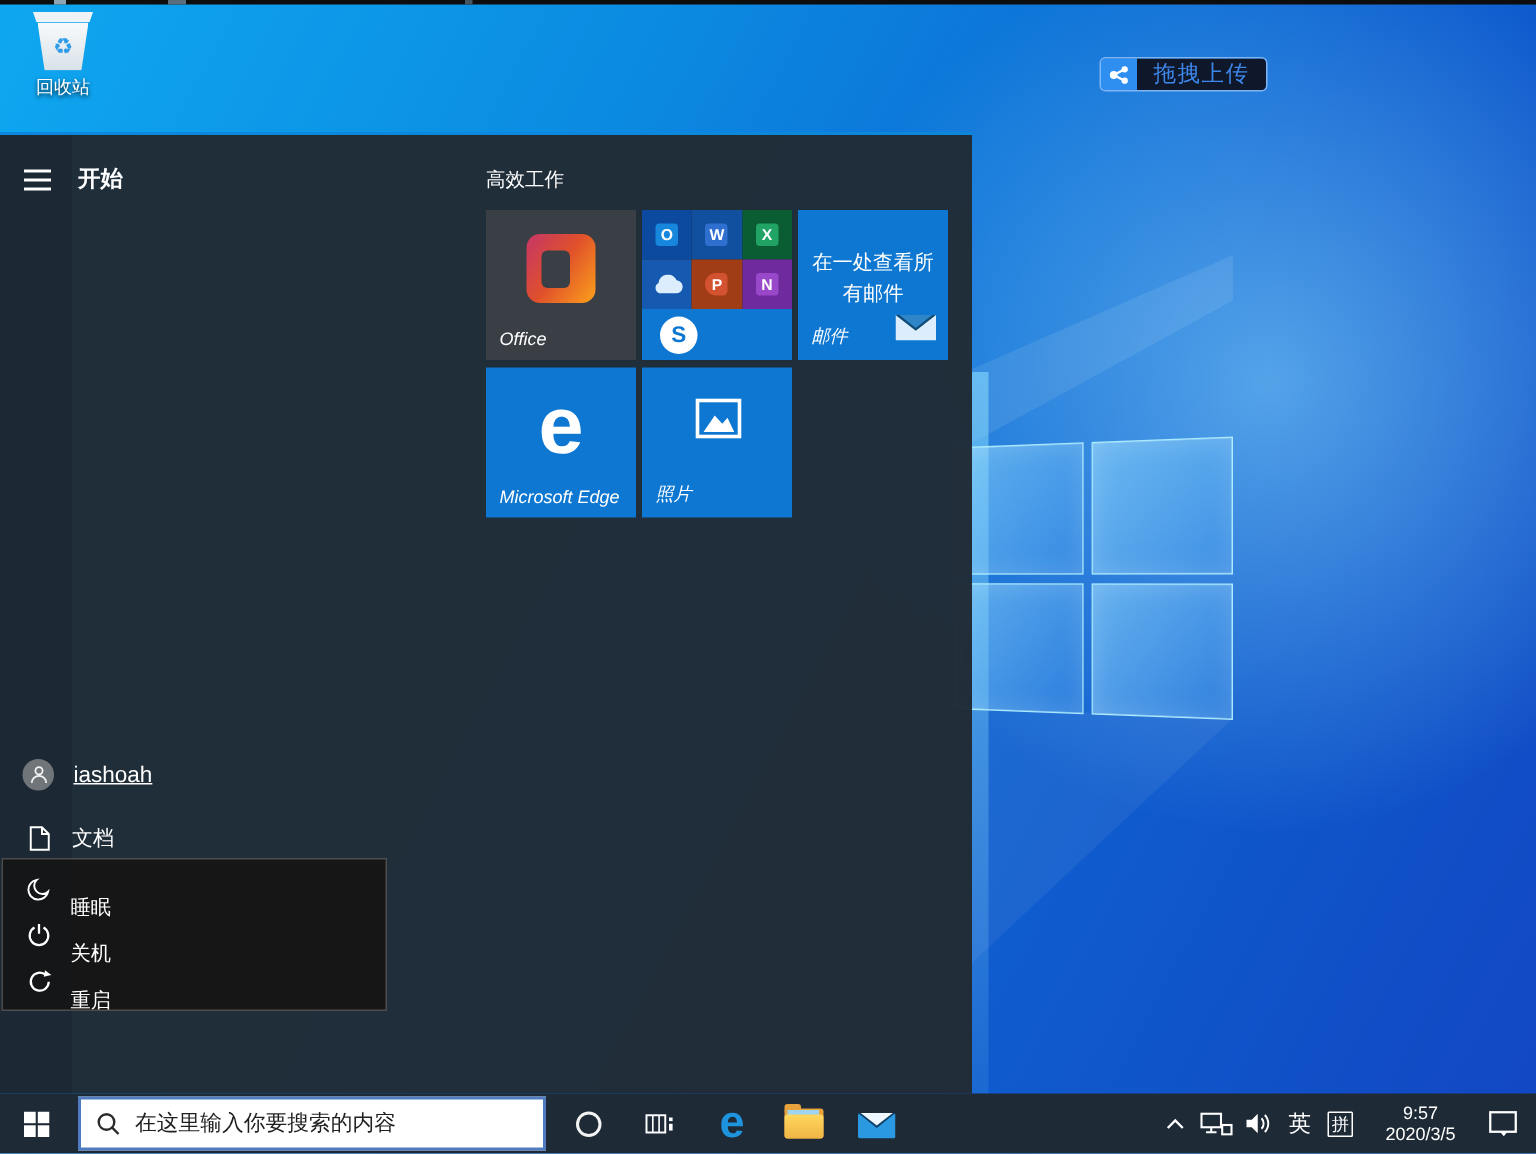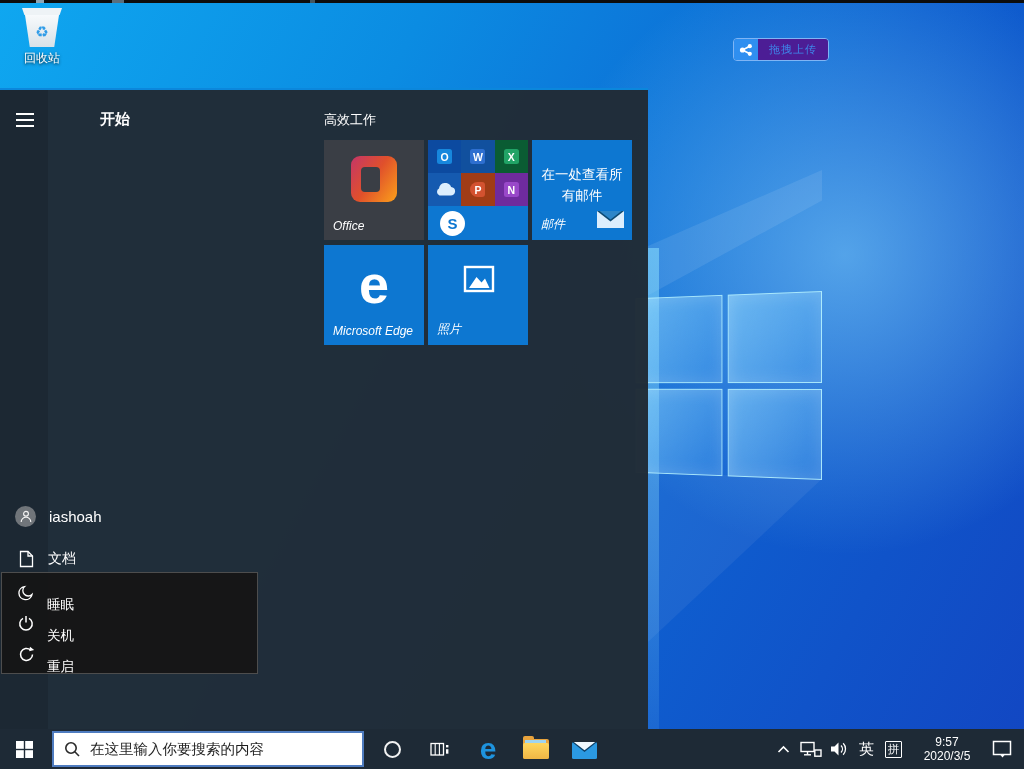--- a/index.html
+++ b/index.html
@@ -34,30 +34,30 @@
     clip-path:polygon(0 0,100% 0,94% 100%,6% 100%); }
   .bin-body { width:34px; height:32px; margin:0 auto; background:linear-gradient(180deg,#f7fafc,#d9e2e8);
     clip-path:polygon(0 0,100% 0,86% 100%,14% 100%); display:flex; align-items:center; justify-content:center; }
   .recycle-glyph { color:#2f9ce8; font-size:15px; line-height:1; }
   .bin-label { margin-top:3px; font-size:12px; color:#fff; text-shadow:0 1px 3px rgba(0,0,0,.85); }
 
   
   .upload-btn { position:absolute; left:733px; top:38px; height:23px; display:flex;
     border-radius:4px; overflow:hidden; border:1px solid #7fb5f5; cursor:pointer; }
   .upload-icon { width:24px; background:#2f8ff0; display:flex; align-items:center; justify-content:center; }
-  .upload-text { background:#4c1d95; color:#3e87ea; font-size:11px; padding:0 11px;
+  .upload-text { background:#0f172a; color:#3e87ea; font-size:15px; padding:0 11px;
     display:flex; align-items:center; letter-spacing:1px; }
 
   
   .start-menu { position:absolute; left:0; top:88px; width:648px; height:641px;
     background:rgba(33,44,54,.98); border-top:2px solid #0b87dc; }
   .nav-rail { position:absolute; left:0; top:0; width:48px; height:100%; background:rgba(0,0,0,.12); }
   .hamburger { position:absolute; left:16px; top:23px; width:18px; cursor:pointer; }
   .hamburger span { display:block; width:18px; height:2px; background:#fff; margin-bottom:4px; }
-  .menu-title { position:absolute; left:52px; top:20px; font-size:15px; font-weight:bold; color:#fff;margin-left:48px; }
+  .menu-title { position:absolute; left:52px; top:20px; font-size:15px; font-weight:bold; color:#fff; }
   .group-title { position:absolute; left:324px; top:21px; font-size:13px; color:#fff; }
 
   .tile { position:absolute; width:100px; height:100px; background:#0d77d1; cursor:pointer; }
   .tile-label { position:absolute; left:9px; bottom:7px; font-size:12px; color:#fff; white-space:nowrap;font-style:italic; }
   .tile-office { left:324px; top:50px; background:#3a3e45; }
   .tile-suite  { left:428px; top:50px; background:#16212b; }
   .tile-mail   { left:532px; top:50px; }
   .tile-edge   { left:324px; top:155px; }
   .tile-photos { left:428px; top:155px; }
 
@@ -92,21 +92,21 @@
 
   .side-item { position:absolute; left:0; width:258px; height:26px; display:flex;
     align-items:center; color:#fff; font-size:14px; cursor:pointer; }
   .side-icon { width:20px; margin-left:16px; display:flex; justify-content:center; }
   .side-label { margin-left:12px; }
   .item-user { top:412px; height:28px; font-size:15px; }
   .item-docs { top:456px; }
   .item-power { top:604px; }
   .avatar { width:21px; height:21px; border-radius:50%; background:#70757a; margin-left:15px;
     display:flex; align-items:center; justify-content:center; overflow:hidden; }
-  .item-user .side-label { margin-left:13px; }
+  .item-user .side-label { margin-left:13px;text-decoration:underline; }
 
   .flyout { position:absolute; left:1px; top:482px; width:257px; height:102px;
     background:rgba(22,22,23,.97); border:1px solid #4d4d4d; padding-top:4px; }
   .flyout-item { height:31px; display:flex; align-items:center; color:#fff; font-size:13.5px; cursor:pointer; }
   .flyout-icon { width:20px; margin-left:14px; display:flex; justify-content:center; }
   .flyout-label { margin-left:11px;margin-top:24px; }
 
   
   .taskbar { position:absolute; left:0; top:729px; width:1024px; height:40px; background:#1e2a36; }
   .start-btn { position:absolute; left:0; top:0; width:48px; height:40px; display:flex;

